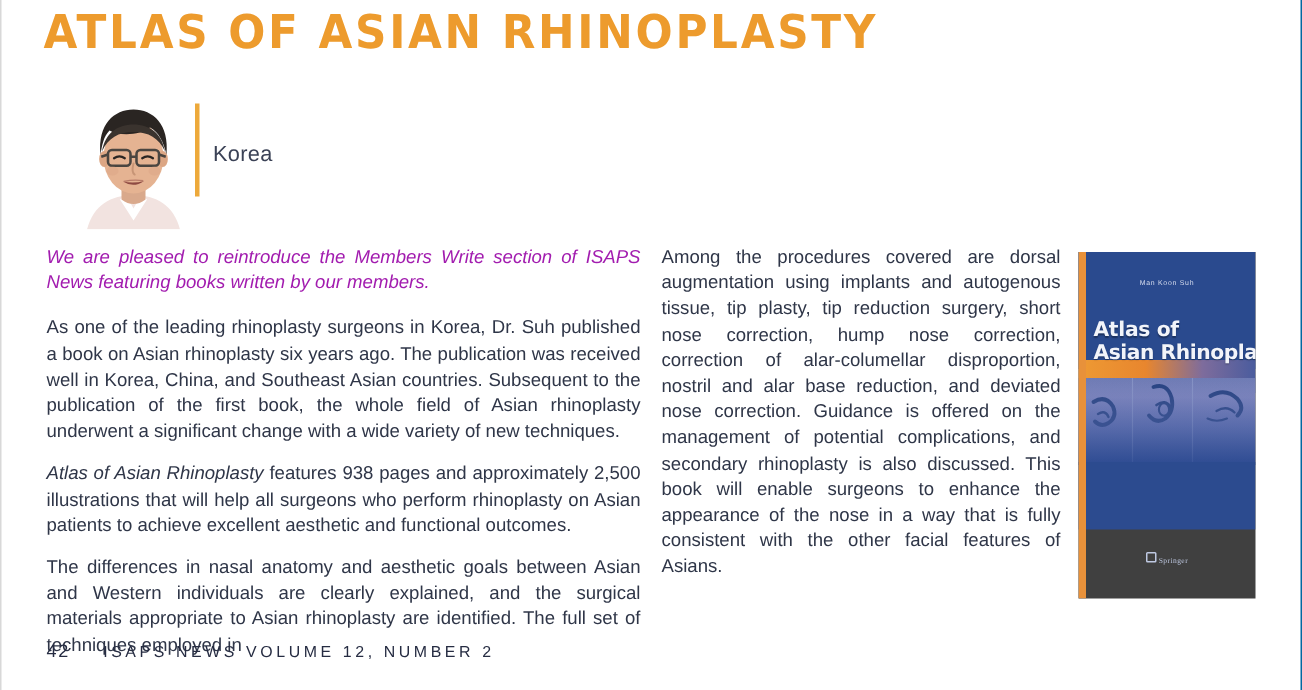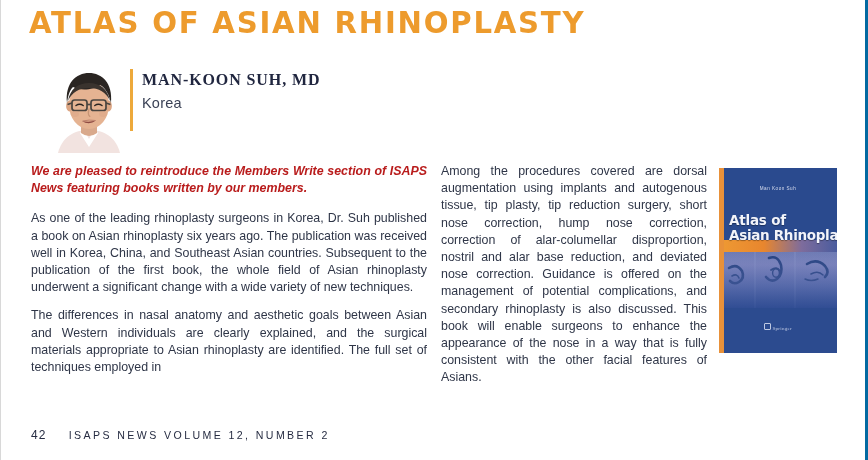--- a/index.html
+++ b/index.html
@@ -14,21 +14,21 @@
     font-family: "Liberation Sans", sans-serif;
     position: relative;
   }
   .page {
     position: absolute;
     left: 0; top: 0;
     width: 868px;
     height: 460px;
     background: #ffffff;
     border-left: 1px solid #d8d8d8;
-    border-right: 3px solid #0369a1;
+    border-right: 1px solid #0369a1;
     box-sizing: border-box;
     padding-left: 28px;
   }
 
   
   .article-title {
     position: absolute;
     left: 28px;
     top: 4px;
     font-family: "DejaVu Sans", sans-serif;
@@ -103,38 +103,38 @@
   .col-right { left: 440px; }
 
   .col p {
     margin: 0 0 11px 0;
     text-align: justify;
     text-justify: inter-word;
   }
   .col p:last-child { margin-bottom: 0; }
   .intro {
     font-style: italic;
-    font-weight: bold;
-    color: #b91c1c;
+    font-weight: normal;
+    color: #a21caf;
     margin-bottom: 13px !important;
   }
   .ital { font-style: italic; }
 
   
   .book-float {
     float: right;
     width: 118px;
     height: 185px;
     margin: 5px 0 4px 12px;
     shape-margin: 6px;
   }
   .book-cover {
     position: relative;
     width: 118px;
-    height: 185px;
+    height: 231px;
     overflow: hidden;
     background: #404040;
   }
   .bc-spine {
     position: absolute;
     left: 0; top: 0;
     width: 5px; height: 100%;
     background: #E8913A;
     z-index: 5;
   }
@@ -285,31 +285,31 @@
         <path d="M26 54 q7 4.6 14 -0.4 q-7 2 -14 0.4 z" fill="#8E4A42"></path>
         <path d="M26.5 54 q7 -1.6 13 -0.5" stroke="#B97C69" stroke-width="0.9" fill="none"></path>
 
         <ellipse cx="19" cy="47" rx="4" ry="3" fill="#D9A585" opacity="0.45"></ellipse>
         <ellipse cx="47" cy="47" rx="4" ry="3" fill="#D9A585" opacity="0.45"></ellipse>
       </svg>
     </div>
 
     <div class="author-rule"></div>
 
-    <div class="author-name">MAN-KOON SUH, MD</div>
 
     <div class="author-country">Korea</div>
   </div>
 
   <div class="col col-left">
 
     <p class="intro">We are pleased to reintroduce the Members Write section of ISAPS News featuring books written by our members.</p>
 
     <p>As one of the leading rhinoplasty surgeons in Korea, Dr. Suh published a book on Asian rhinoplasty six years ago. The publication was received well in Korea, China, and Southeast Asian countries. Subsequent to the publication of the first book, the whole field of Asian rhinoplasty underwent a significant change with a wide variety of new techniques.</p>
 
+    <p><span class="ital">Atlas of Asian Rhinoplasty</span><span> features 938 pages and approximately 2,500 illustrations that will help all surgeons who perform rhinoplasty on Asian patients to achieve excellent aesthetic and functional outcomes.</span></p>
 
     <p>The differences in nasal anatomy and aesthetic goals between Asian and Western individuals are clearly explained, and the surgical materials appropriate to Asian rhinoplasty are identified. The full set of techniques employed in</p>
   </div>
 
   <div class="col col-right">
 
 
     <div class="book-float">
       <div class="book-cover">
         <div class="bc-top"></div>

